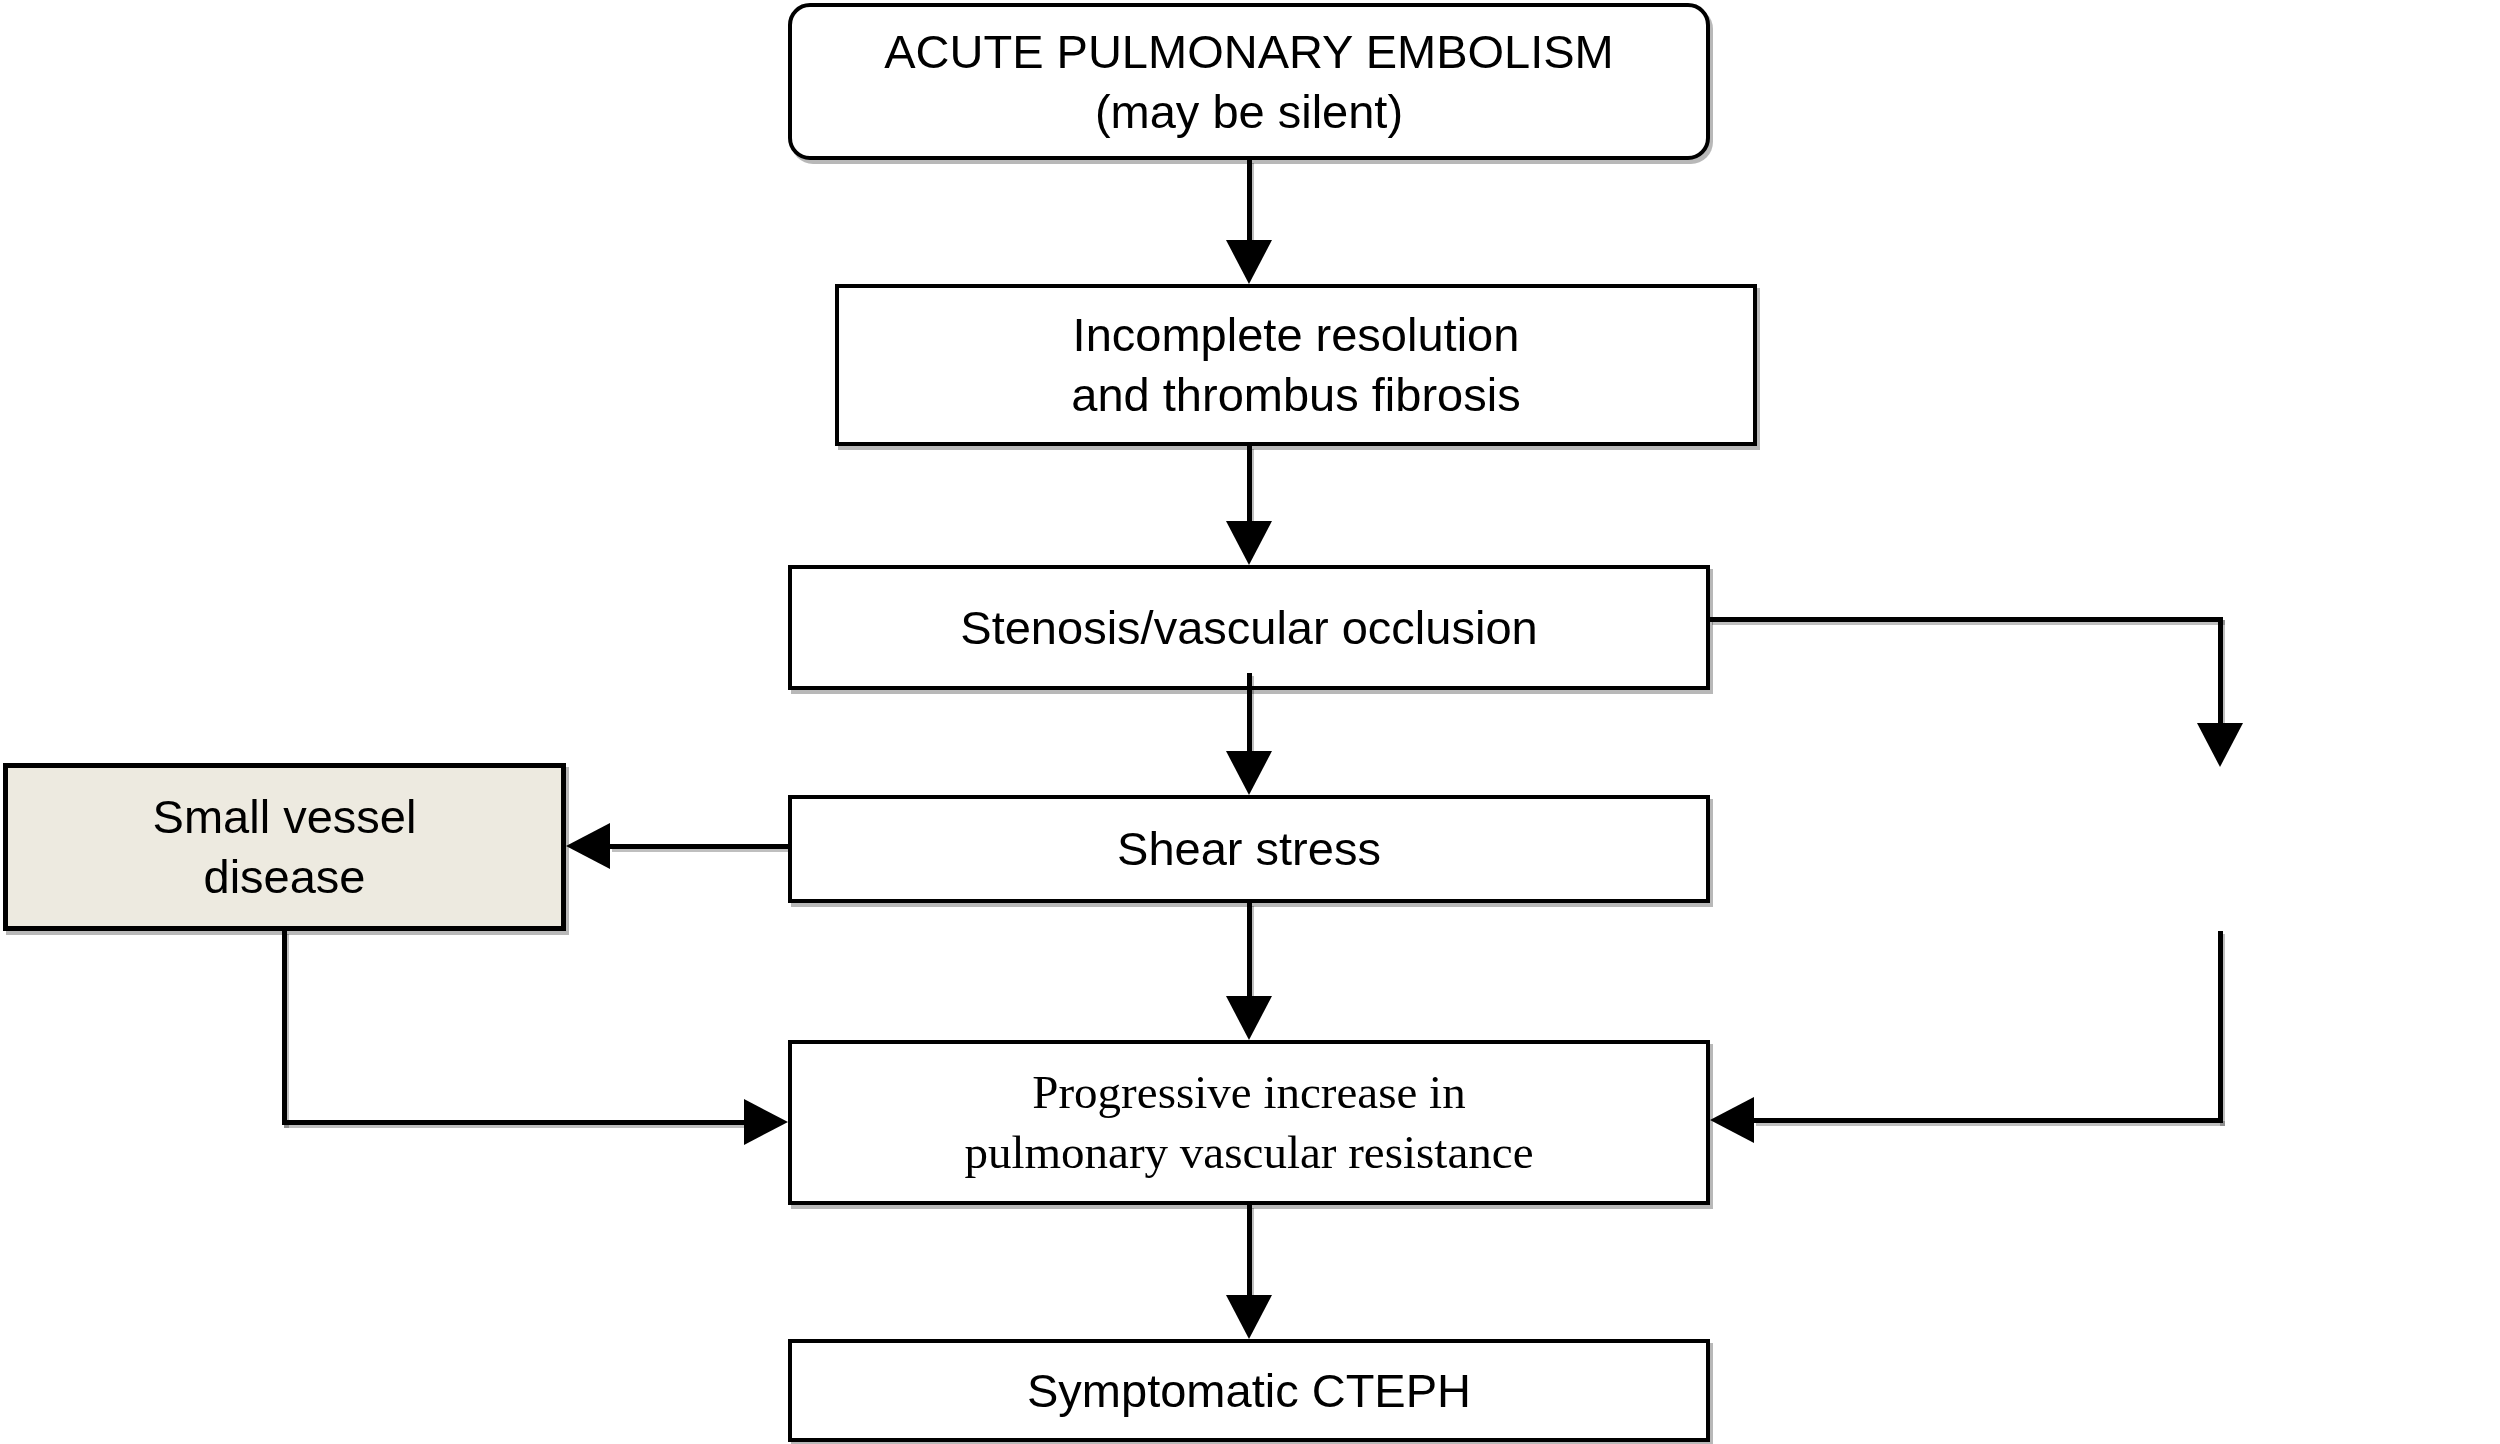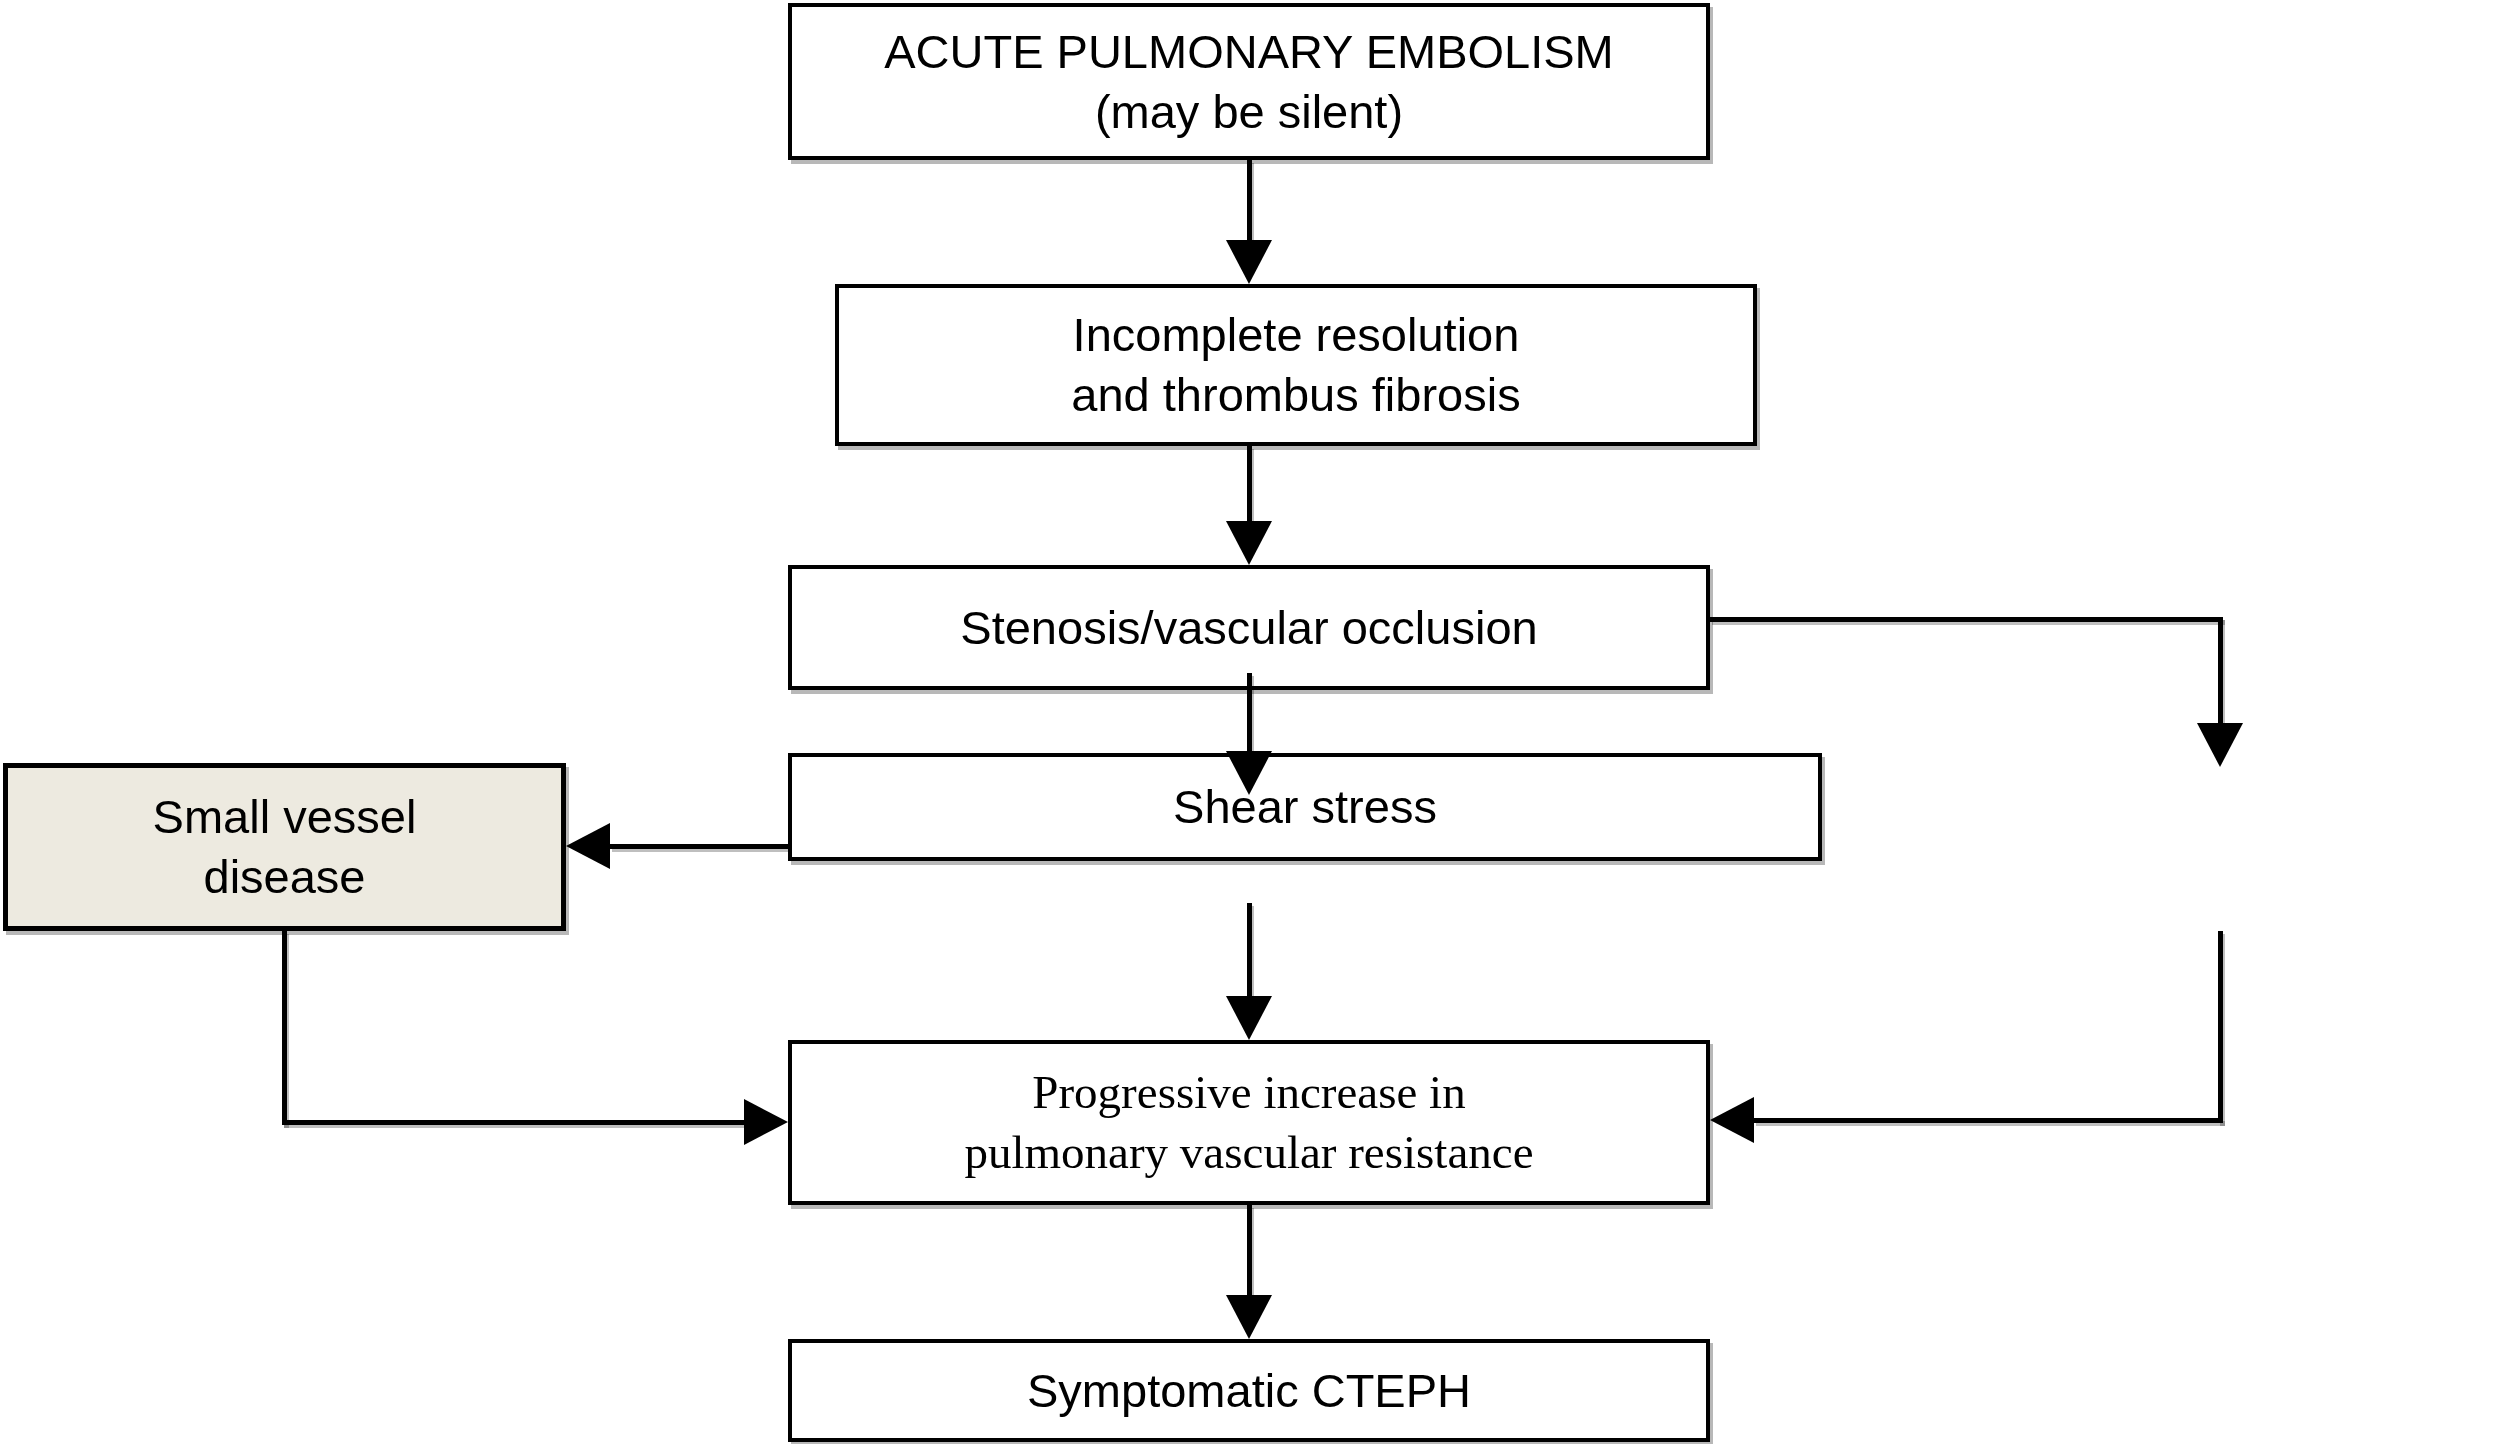--- a/index.html
+++ b/index.html
@@ -61,35 +61,35 @@
     border-top: 23px solid transparent;
     border-bottom: 23px solid transparent;
     border-left: 44px solid var(--line, #000000);
   }
 </style>
 </head>
 <body>
 
 <div id="canvas">
 
-  <div class="node" style="left:788px; top:3px; width:922px; height:157px;">
+  <div class="node" style="left:788px; top:3px; width:922px; height:157px;border-radius:22px;">
     <span class="label">ACUTE PULMONARY EMBOLISM
 (may be silent)</span>
   </div>
 
   <div class="node" style="left:788px; top:284px; width:922px; height:162px;margin-left:47px;">
     <span class="label">Incomplete resolution
 and thrombus fibrosis</span>
   </div>
 
   <div class="node" style="left:788px; top:565px; width:922px; height:125px;">
     <span class="label">Stenosis/vascular occlusion</span>
   </div>
 
-  <div class="node" style="left:788px; top:753px; width:1034px; height:108px;align-items:center;">
+  <div class="node" style="left:788px; top:795px; width:922px; height:108px;align-items:center;">
     <span class="label">Shear stress</span>
   </div>
 
   <div class="node" style="left:788px; top:1040px; width:922px; height:165px;font-family:Liberation Serif, serif;">
     <span class="label">Progressive increase in
 pulmonary vascular resistance</span>
   </div>
 
   <div class="node accent" style="left:3px; top:763px; width:563px; height:168px;">
     <span class="label">Small vessel

